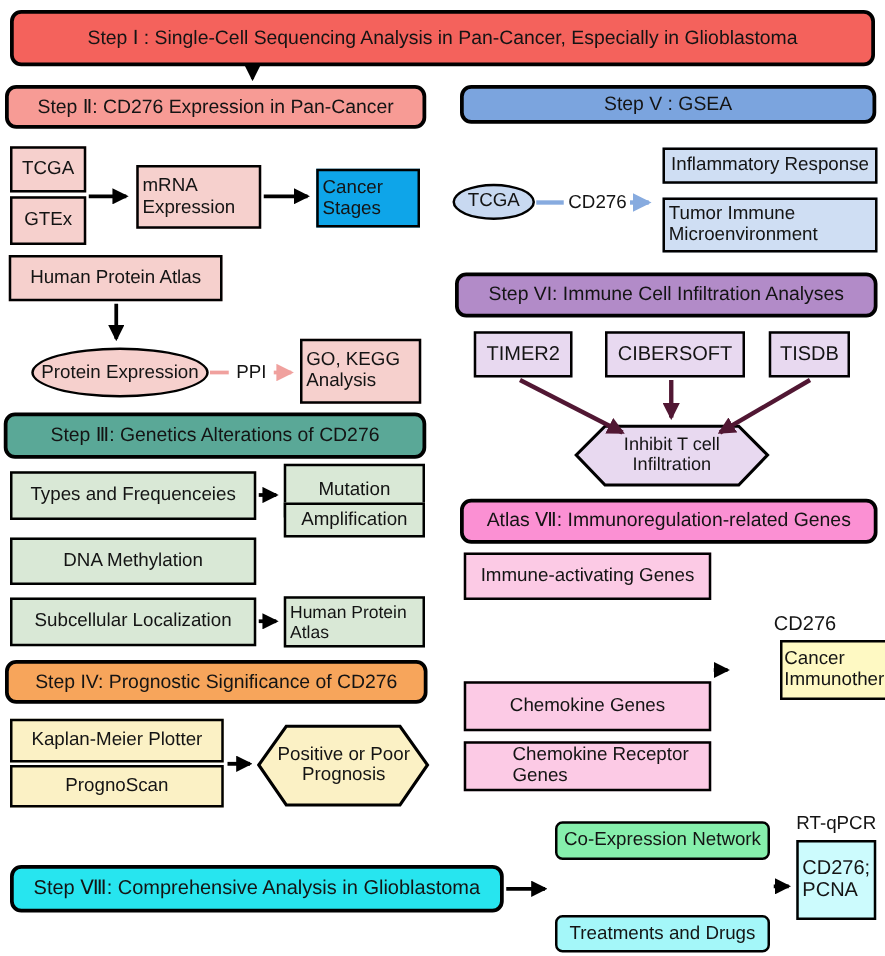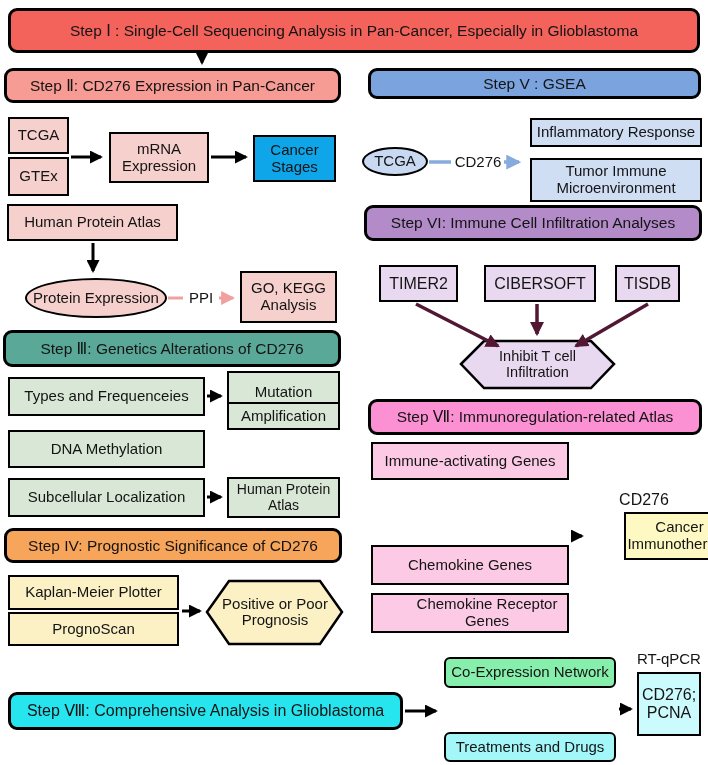--- a/index.html
+++ b/index.html
@@ -3,21 +3,21 @@
 <meta charset="utf-8">
 <style>
   html,body{margin:0;padding:0;background:#fff;}
   #stage{
     position:relative;width:708px;height:765px;background:#ffffff;
     font-family:"Liberation Sans","DejaVu Sans",sans-serif;color:#141414;
     overflow:hidden;
   }
   .box{
     position:absolute;box-sizing:border-box;border:2.5px solid #000;
-    display:flex;align-items:center;justify-content:center;text-align:center;
+    display:flex;align-items:center;justify-content:center;text-align:left;
     font-size:15px;line-height:1.12;padding:1px 3px;background:#fff;z-index:1;
   }
   .hdr{border-radius:9px;border-width:3px;font-size:15.5px;z-index:1;}
   .ellipse{border-radius:50%;}
   .rc6{border-radius:6px;}
   .lbl{
     position:absolute;display:flex;align-items:center;justify-content:center;
     text-align:center;font-size:15px;line-height:1.1;z-index:3;background:transparent;
   }
   svg.overlay{position:absolute;left:0;top:0;z-index:2;pointer-events:none;}
@@ -33,23 +33,23 @@
   <div class="box hdr" style="left: 8px; top: 8px; width: 692px; height: 45px; background-color: rgb(244, 98, 92);">Step Ⅰ : Single-Cell Sequencing Analysis in Pan-Cancer, Especially in Glioblastoma</div>
 
   <div class="box hdr" style="left: 4px; top: 68px; width: 337px; height: 35px; background-color: rgb(247, 155, 149);">Step Ⅱ: CD276 Expression in Pan-Cancer</div>
 
   <div class="box hdr" style="left: 368px; top: 68px; width: 333px; height: 31px; background-color: rgb(123, 164, 222);">Step V : GSEA</div>
 
   <div class="box hdr" style="left: 3px; top: 330px; width: 338px; height: 37px; background-color: rgb(90, 168, 151);">Step Ⅲ: Genetics Alterations of CD276</div>
 
   <div class="box hdr" style="left: 4px; top: 528px; width: 338px; height: 35px; background-color: rgb(247, 165, 91);">Step IV: Prognostic Significance of CD276</div>
 
-  <div class="box hdr" style="left: 364px; top: 205px; width: 338px; height: 36px; background-color: rgb(178, 139, 200);">Step VI: Immune Cell Infiltration Analyses</div>
+  <div class="box hdr" style="left: 364px; top: 218px; width: 338px; height: 36px; background-color: rgb(178, 139, 200);">Step VI: Immune Cell Infiltration Analyses</div>
 
-  <div class="box hdr" style="left: 368px; top: 399px; width: 334px; height: 36px; background-color: rgb(251, 144, 211);">Step Ⅶ: Immunoregulation-related Atlas</div>
+  <div class="box hdr" style="left: 368px; top: 399px; width: 334px; height: 36px; background-color: rgb(251, 144, 211);">Atlas Ⅶ: Immunoregulation-related Genes</div>
 
   <div class="box hdr f16" style="left: 8px; top: 692px; width: 395px; height: 38px; background-color: rgb(39, 229, 239);">Step Ⅷ: Comprehensive Analysis in Glioblastoma</div>
 
   <div class="box" style="left: 8px; top: 117px; width: 61px; height: 37px; background-color: rgb(246, 208, 205);">TCGA</div>
   <div class="box" style="left: 8px; top: 157px; width: 61px; height: 39px; background-color: rgb(246, 208, 205);">GTEx</div>
   <div class="box" style="left: 109px; top: 132px; width: 100px; height: 51px; background-color: rgb(246, 208, 205);">mRNA Expression</div>
   <div class="box" style="left: 253px; top: 135px; width: 83px; height: 47px; background-color: #0ea5e9;">Cancer Stages</div>
   <div class="box" style="left: 7px; top: 204px; width: 171px; height: 37px; background-color: rgb(246, 208, 205);">Human Protein Atlas</div>
   <div class="box ellipse" style="left: 25px; top: 278px; width: 142px; height: 40px; background-color: rgb(246, 208, 205);">Protein Expression</div>
   <div class="lbl" style="left:184px;top:289px;width:34px;height:18px;">PPI</div>

